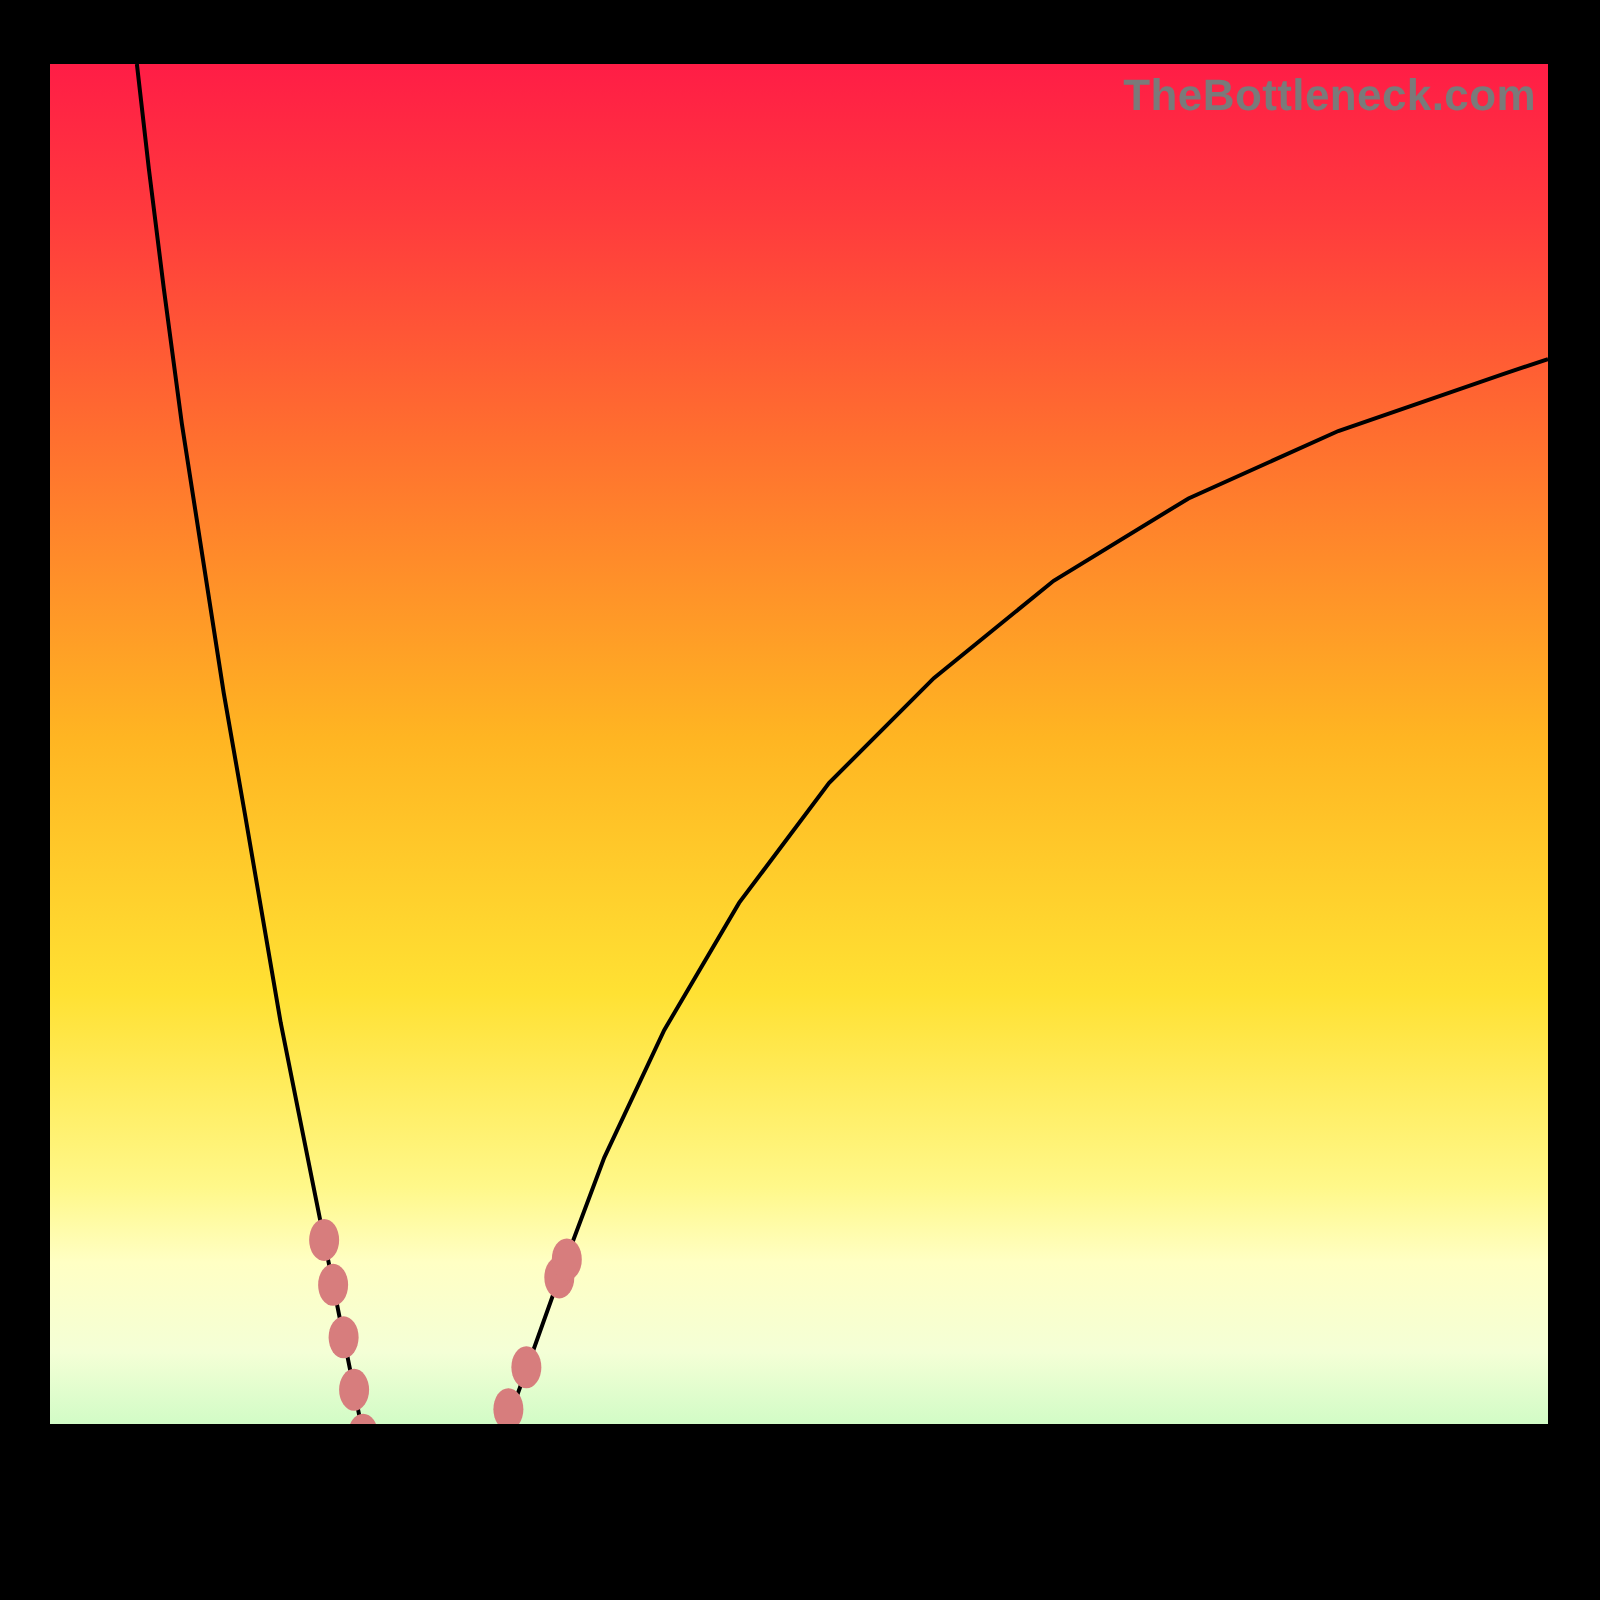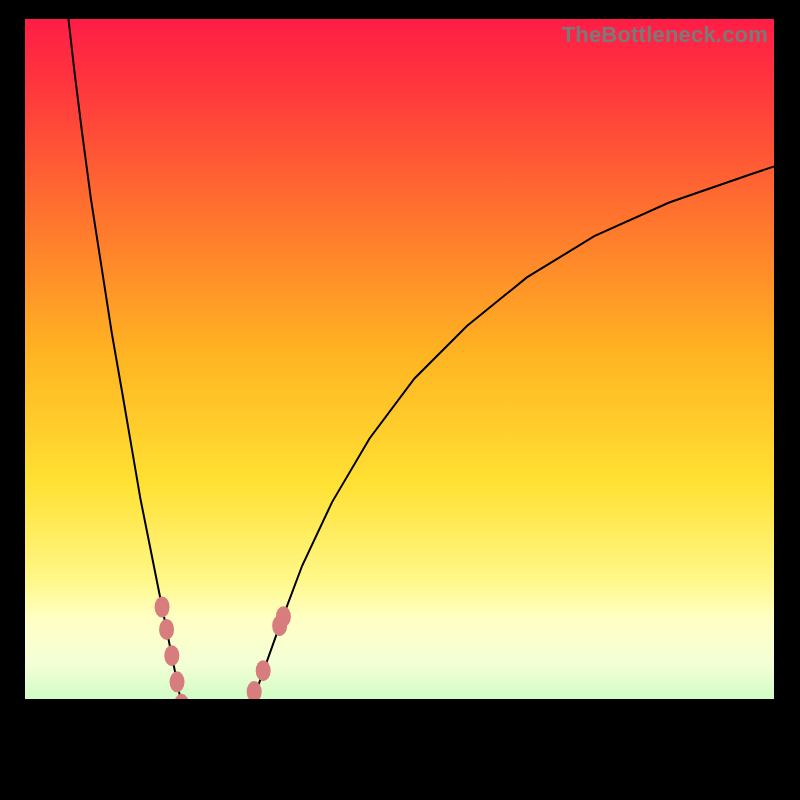--- a/index.html
+++ b/index.html
@@ -12,21 +12,21 @@
   }
   .frame {
     width: 800px;
     height: 800px;
     background: #000;
     position: relative;
   }
   .plot-wrap {
     position: absolute;
     left: 25px;
-    top: 19px;
+    top: 32px;
     width: 749px;
     height: 680px;
     overflow: hidden;
   }
   svg.bg {
     position: absolute;
     left: 0; top: 0;
     width: 749px;
     height: 749px;
   }

